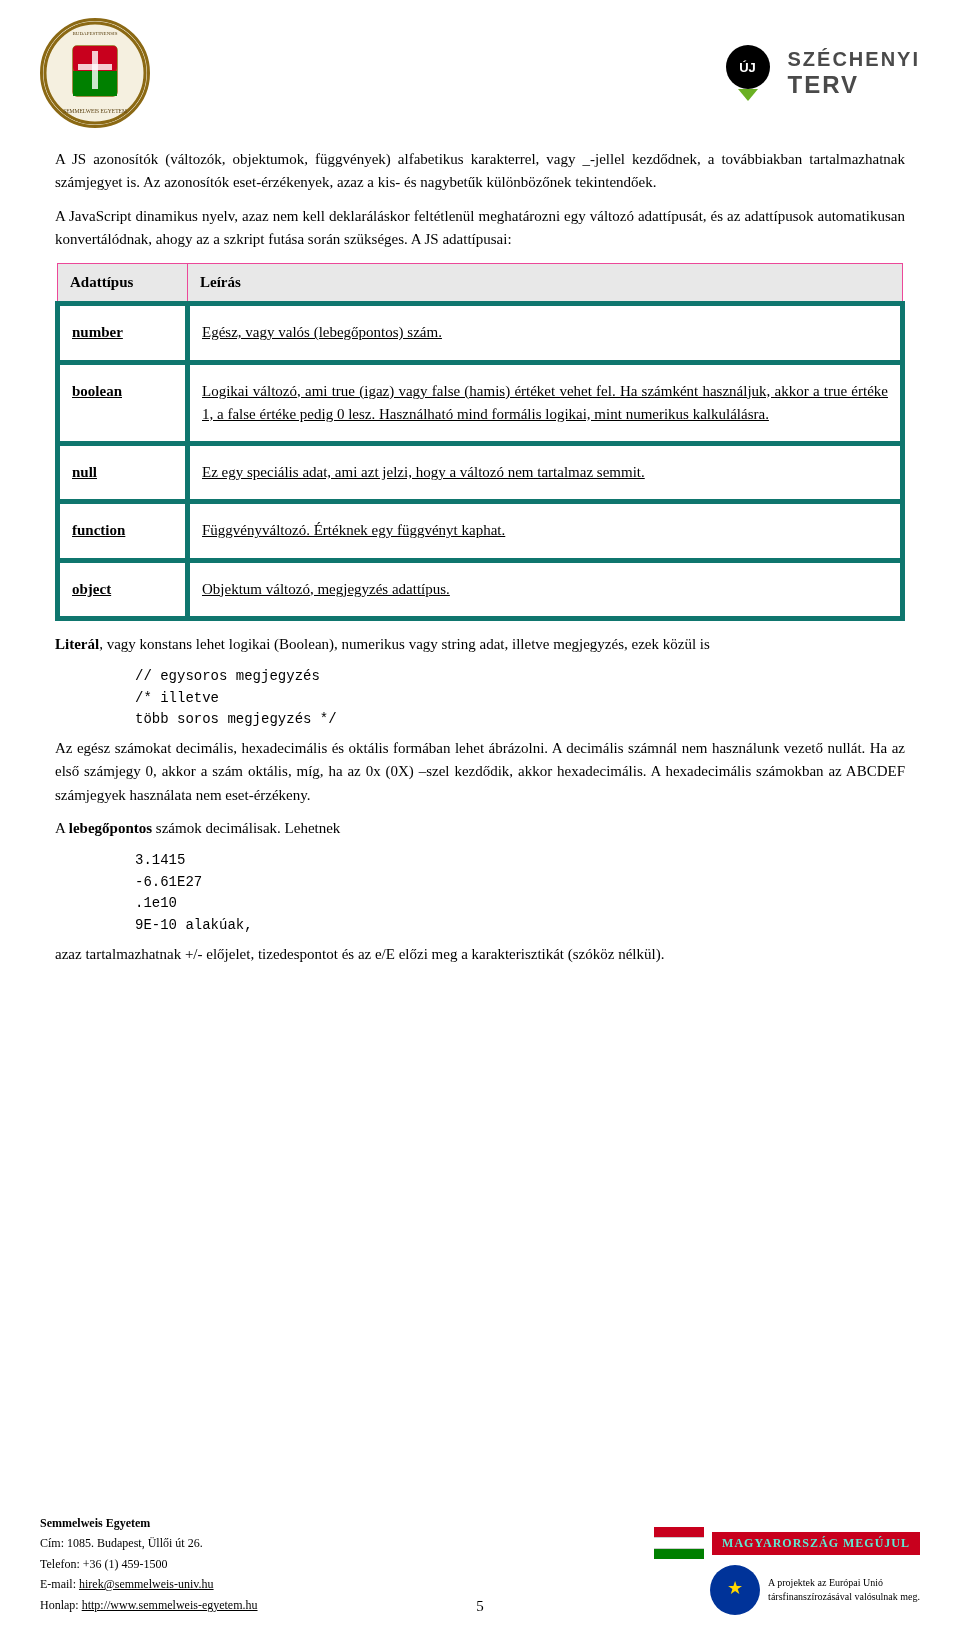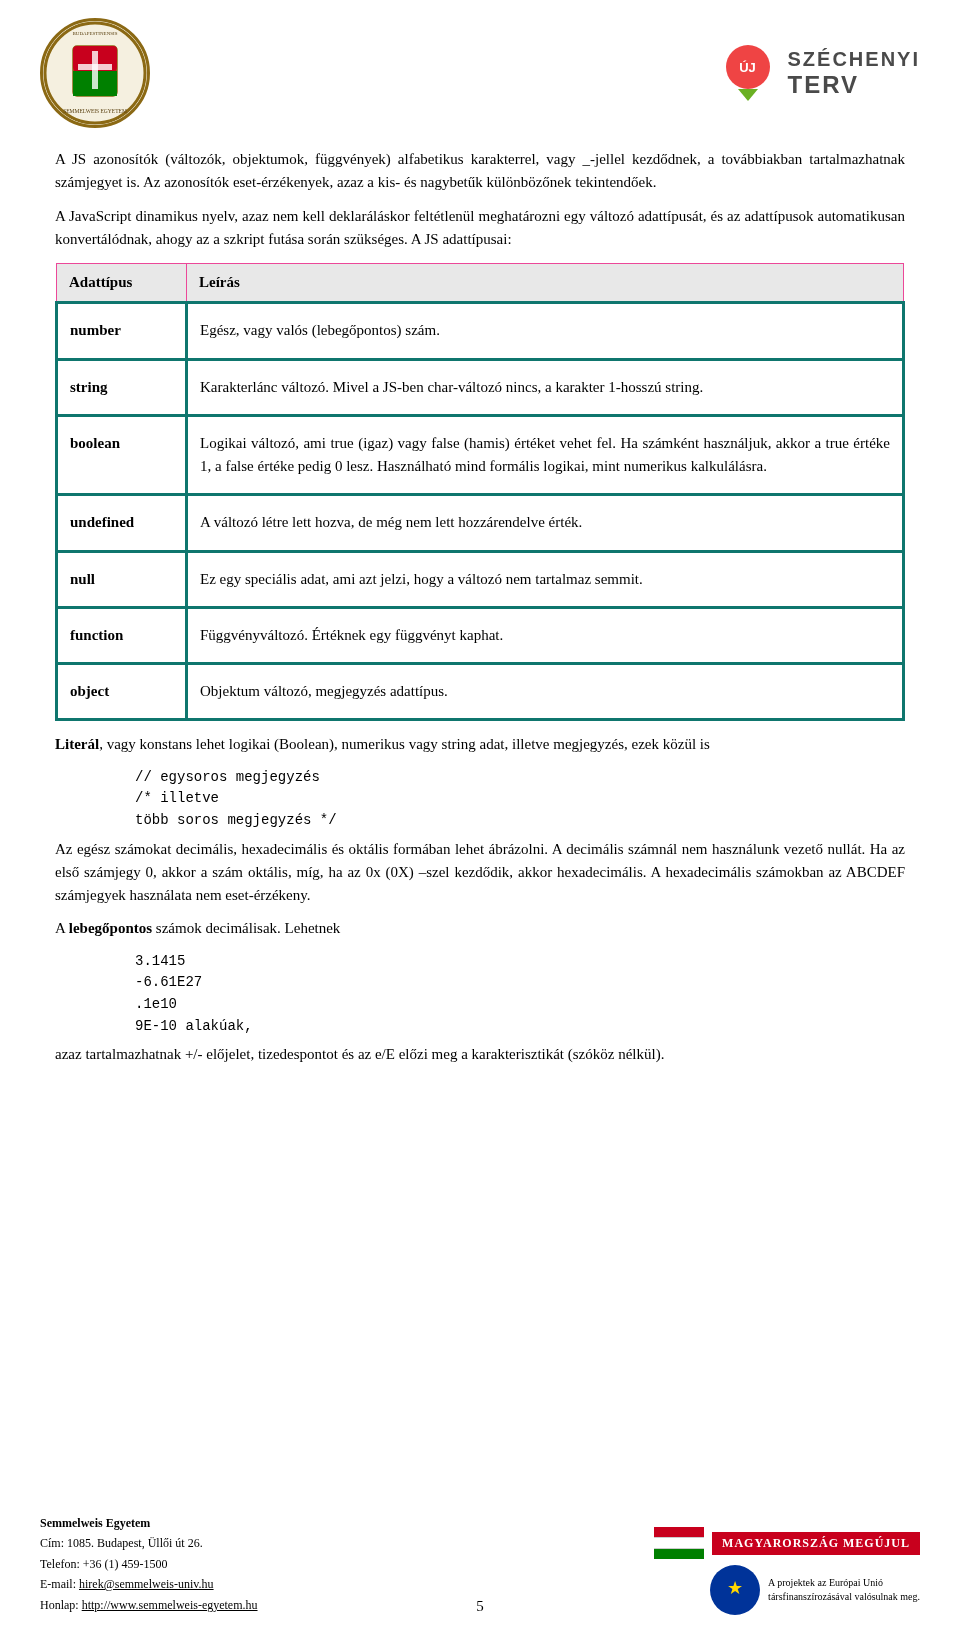--- a/index.html
+++ b/index.html
@@ -52,23 +52,24 @@
       font-size: 15px;
     }
     .data-table th {
       background: #e8e8e8;
       border: 1px solid #ec4899;
       padding: 7px 12px;
       text-align: left;
       font-weight: bold;
     }
     .data-table td {
-      border: 3px solid #0f766e;
+      border: 5px solid #0f766e;
       padding: 15px 12px;
       vertical-align: top;
+      text-decoration: underline;
     }
     .data-table td.type-col {
       font-weight: bold;
       white-space: nowrap;
       width: 130px;
     }
 
     
     .code-block {
       font-family: 'Courier New', Courier, monospace;
@@ -127,21 +128,21 @@
       height: 32px;
       display: flex;
       flex-direction: column;
     }
     .flag-hu .stripe-red { background: #c8001d; flex: 1; }
     .flag-hu .stripe-white { background: #ffffff; flex: 1; border-top: 1px solid #ccc; border-bottom: 1px solid #ccc; }
     .flag-hu .stripe-green { background: #008000; flex: 1; }
 
     .megujul-text {
       background: #c8001d;
-      color: #ffffff;
+      color: #5eead4;
       font-size: 12px;
       font-weight: bold;
       padding: 4px 10px;
       text-transform: uppercase;
       letter-spacing: 1px;
     }
 
     .eu-badge {
       display: flex;
       align-items: center;
@@ -184,21 +185,21 @@
       <rect x="49" y="30" width="6" height="38" fill="#ffffff" opacity="0.8"></rect>
       <rect x="35" y="43" width="34" height="6" fill="#ffffff" opacity="0.8"></rect>
 
       <text x="52" y="92" text-anchor="middle" font-size="5.5" fill="#5a4010" font-family="serif">SEMMELWEIS EGYETEM</text>
       <text x="52" y="14" text-anchor="middle" font-size="5" fill="#5a4010" font-family="serif">BUDAPESTINENSIS</text>
     </svg>
   </div>
 
   <div class="logo-right">
     <div style="position:relative; margin-right:10px;">
-      <div style="background:#ef4444; color:#fff; font-size:13px; font-weight:bold; border-radius:50%; width:44px; height:44px; display:flex; align-items:center; justify-content:center; font-family:sans-serif;">
+      <div style="background:#000000; color:#fff; font-size:13px; font-weight:bold; border-radius:50%; width:44px; height:44px; display:flex; align-items:center; justify-content:center; font-family:sans-serif;">
         <span>ÚJ</span>
       </div>
 
       <div style="width:0; height:0; border-left:10px solid transparent; border-right:10px solid transparent; border-top:12px solid #6ab023; margin:0 auto; margin-top:0;"></div>
     </div>
     <div class="szechenyi-text">
       <div style="font-size:11px; color:#6ab023; font-weight:bold; letter-spacing:3px; font-family:sans-serif;"></div>
       <div style="font-size:20px; font-weight:bold; color:#4a4a4a; letter-spacing:2px; font-family:sans-serif; line-height:1.15;">SZÉCHENYI</div>
       <div style="font-size:24px; font-weight:bold; color:#4a4a4a; letter-spacing:2px; font-family:sans-serif; line-height:1.15;">TERV</div>
     </div>
@@ -222,30 +223,22 @@
         <th>Adattípus</th>
         <th>Leírás</th>
       </tr>
     </thead>
     <tbody>
       <tr>
         <td class="type-col">number</td>
         <td>Egész, vagy valós (lebegőpontos) szám.</td>
       </tr>
       <tr>
-        <td class="type-col">string</td>
-        <td>Karakterlánc változó. Mivel a JS-ben char-változó nincs, a karakter 1-hosszú string.</td>
-      </tr>
-      <tr>
         <td class="type-col">boolean</td>
         <td>Logikai változó, ami true (igaz) vagy false (hamis) értéket vehet fel. Ha számként használjuk, akkor a true értéke 1, a false értéke pedig 0 lesz. Használható mind formális logikai, mint numerikus kalkulálásra.</td>
-      </tr>
-      <tr>
-        <td class="type-col">undefined</td>
-        <td>A változó létre lett hozva, de még nem lett hozzárendelve érték.</td>
       </tr>
       <tr>
         <td class="type-col">null</td>
         <td>Ez egy speciális adat, ami azt jelzi, hogy a változó nem tartalmaz semmit.</td>
       </tr>
       <tr>
         <td class="type-col">function</td>
         <td>Függvényváltozó. Értéknek egy függvényt kaphat.</td>
       </tr>
       <tr>

